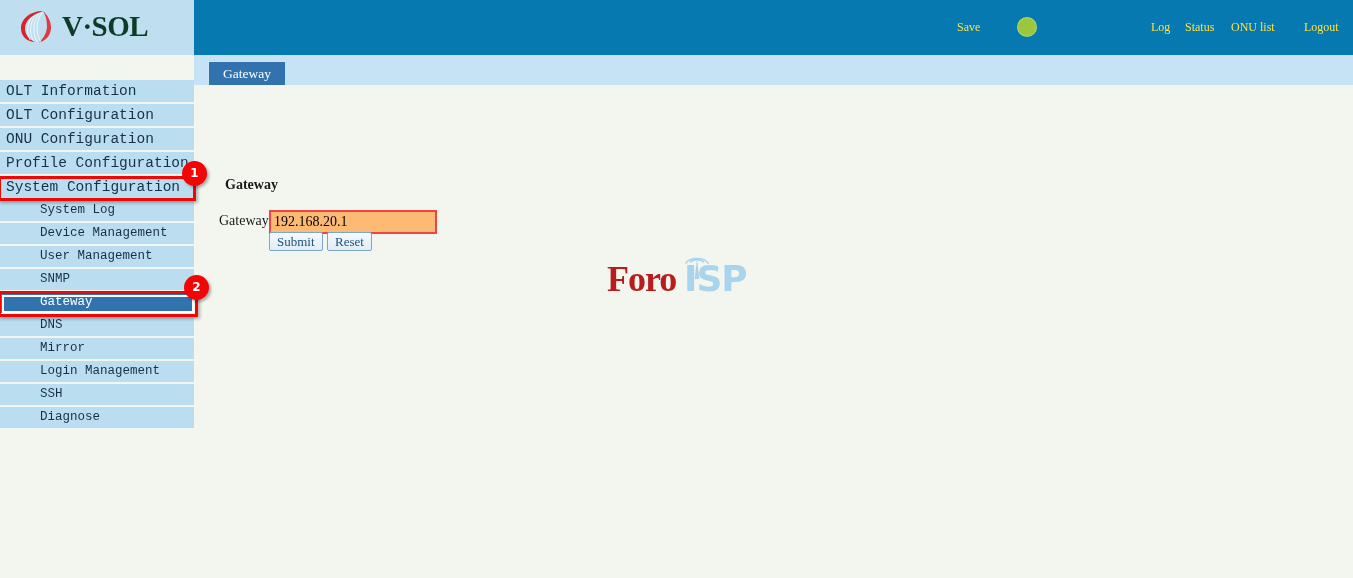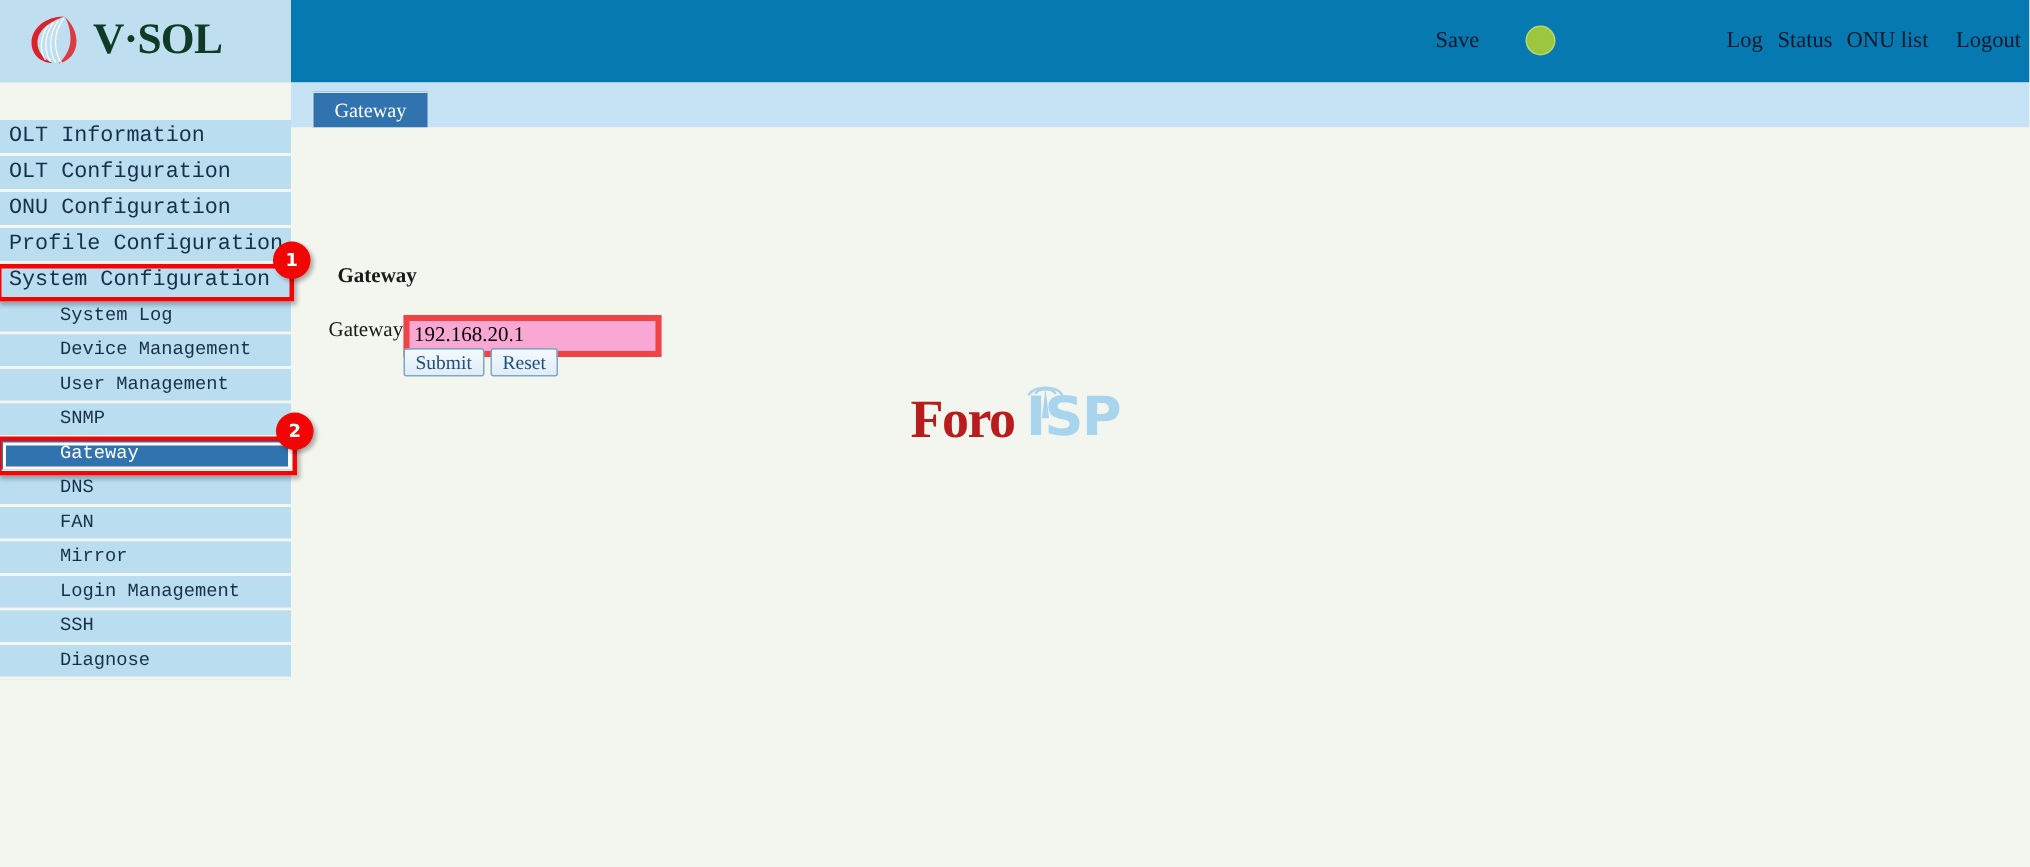--- a/index.html
+++ b/index.html
@@ -45,22 +45,22 @@
   
   #header {
     position: absolute;
     left: 194px; top: 0;
     width: 1159px; height: 55px;
     background: #0579b0;
   }
   .header-link {
     position: absolute;
     top: 19px;
-    color: #0f172a;
-    font-size: 15px;
+    color: #fde047;
+    font-size: 12px;
     line-height: 16px;
     white-space: nowrap;
     cursor: pointer;
   }
   #hdr-save   { left: 763px; }
   #hdr-log    { left: 957px; }
   #hdr-status { left: 991px; }
   #hdr-onulist{ left: 1037px; }
   #hdr-logout { left: 1110px; }
   #status-dot {
@@ -115,22 +115,22 @@
     text-align: right;
     font-size: 14px;
     color: #1a1a1a;
   }
   #gateway-input {
     position: absolute;
     left: 75px; top: 125px;
     width: 158px; height: 18px;
     padding: 1px 3px;
     box-sizing: content-box;
-    border: 4px solid #ef4444;
-    background: #f9a8d4;
+    border: 2px solid #ef4444;
+    background: #fdba74;
     font-family: "Liberation Serif", serif;
     font-size: 14px;
     color: #000000;
     outline: none;
   }
   .form-btn {
     position: absolute;
     top: 147px;
     height: 19px;
     padding: 0 7px;
@@ -311,21 +311,20 @@
   <div class="nav-top">ONU Configuration</div>
   <div class="nav-top">Profile Configuration</div>
   <div class="nav-top">System Configuration</div>
 
   <div class="nav-sub">System Log</div>
   <div class="nav-sub">Device Management</div>
   <div class="nav-sub">User Management</div>
   <div class="nav-sub">SNMP</div>
   <div class="nav-sub selected">Gateway</div>
   <div class="nav-sub">DNS</div>
-  <div class="nav-sub">FAN</div>
   <div class="nav-sub">Mirror</div>
   <div class="nav-sub">Login Management</div>
   <div class="nav-sub">SSH</div>
   <div class="nav-sub">Diagnose</div>
 </div>
 
 <div class="anno-box" id="anno-box-1"></div>
 <div class="anno-box" id="anno-box-2">
   <div id="anno-box-2-inner"></div>
 </div>

